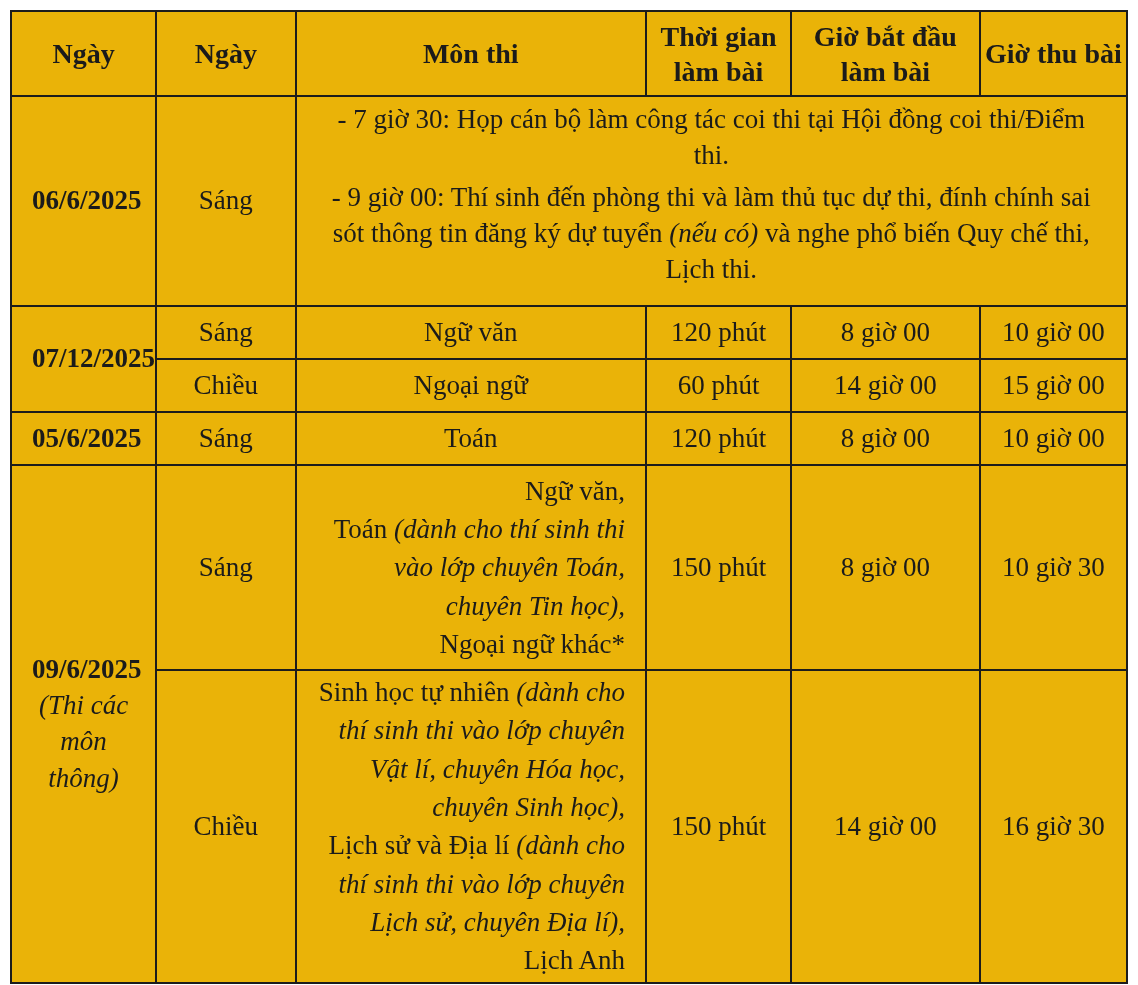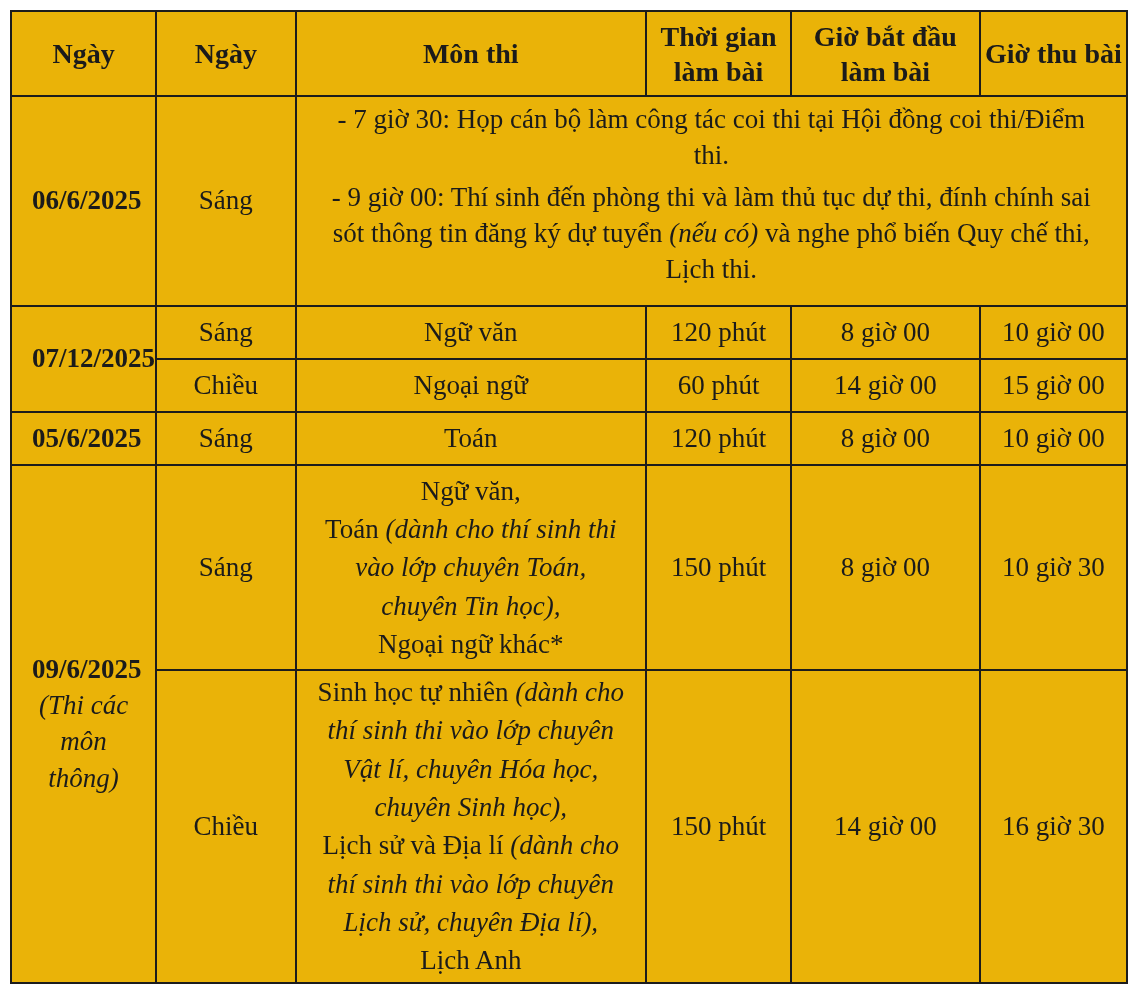--- a/index.html
+++ b/index.html
@@ -54,21 +54,21 @@
     text-justify: inter-word;
     vertical-align: middle;
     padding: 4px 12px 4px 10px;
   }
   .note-cell p {
     margin: 0 0 6px 0;
     line-height: 1.33;
   }
   .note-cell p:last-child { margin-bottom: 12px; }
   .subject-cell { padding: 6px 10px; }
-  .subj-line { line-height: 1.42; }
+  .subj-line { line-height: 1.42; text-align: right; }
   .it { font-style: italic; }
 </style>
 </head>
 <body>
 
 <div class="page">
   <table class="schedule">
     <colgroup>
       <col style="width:13%">
       <col style="width:12.5%">

